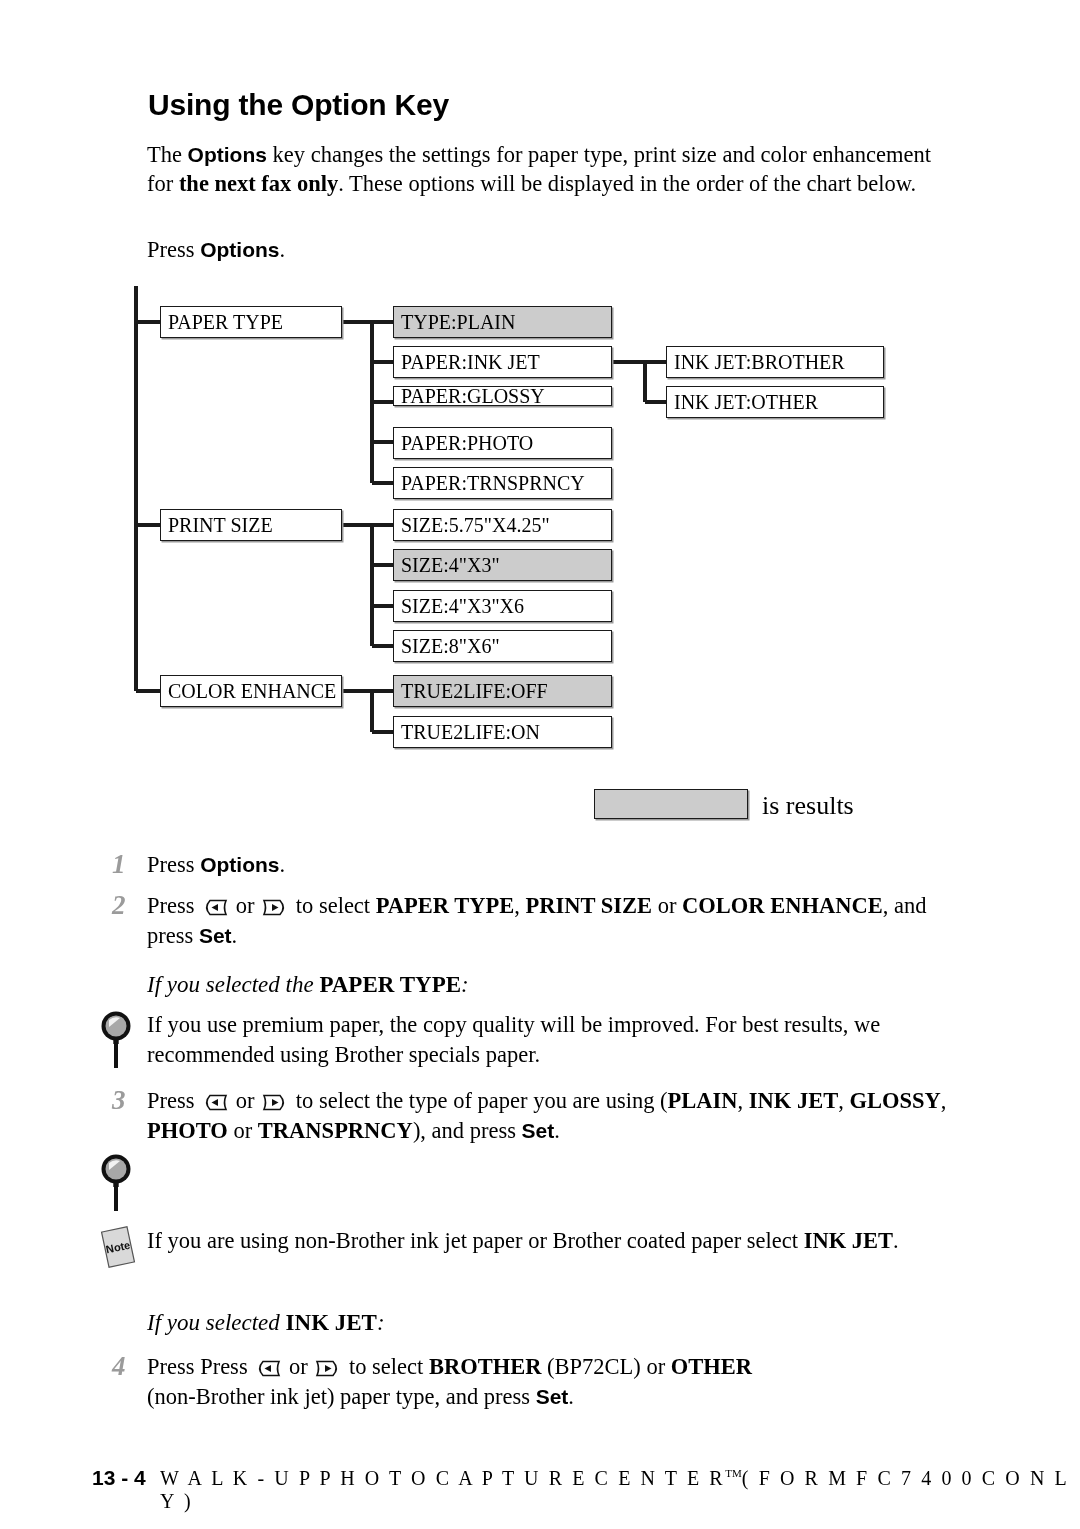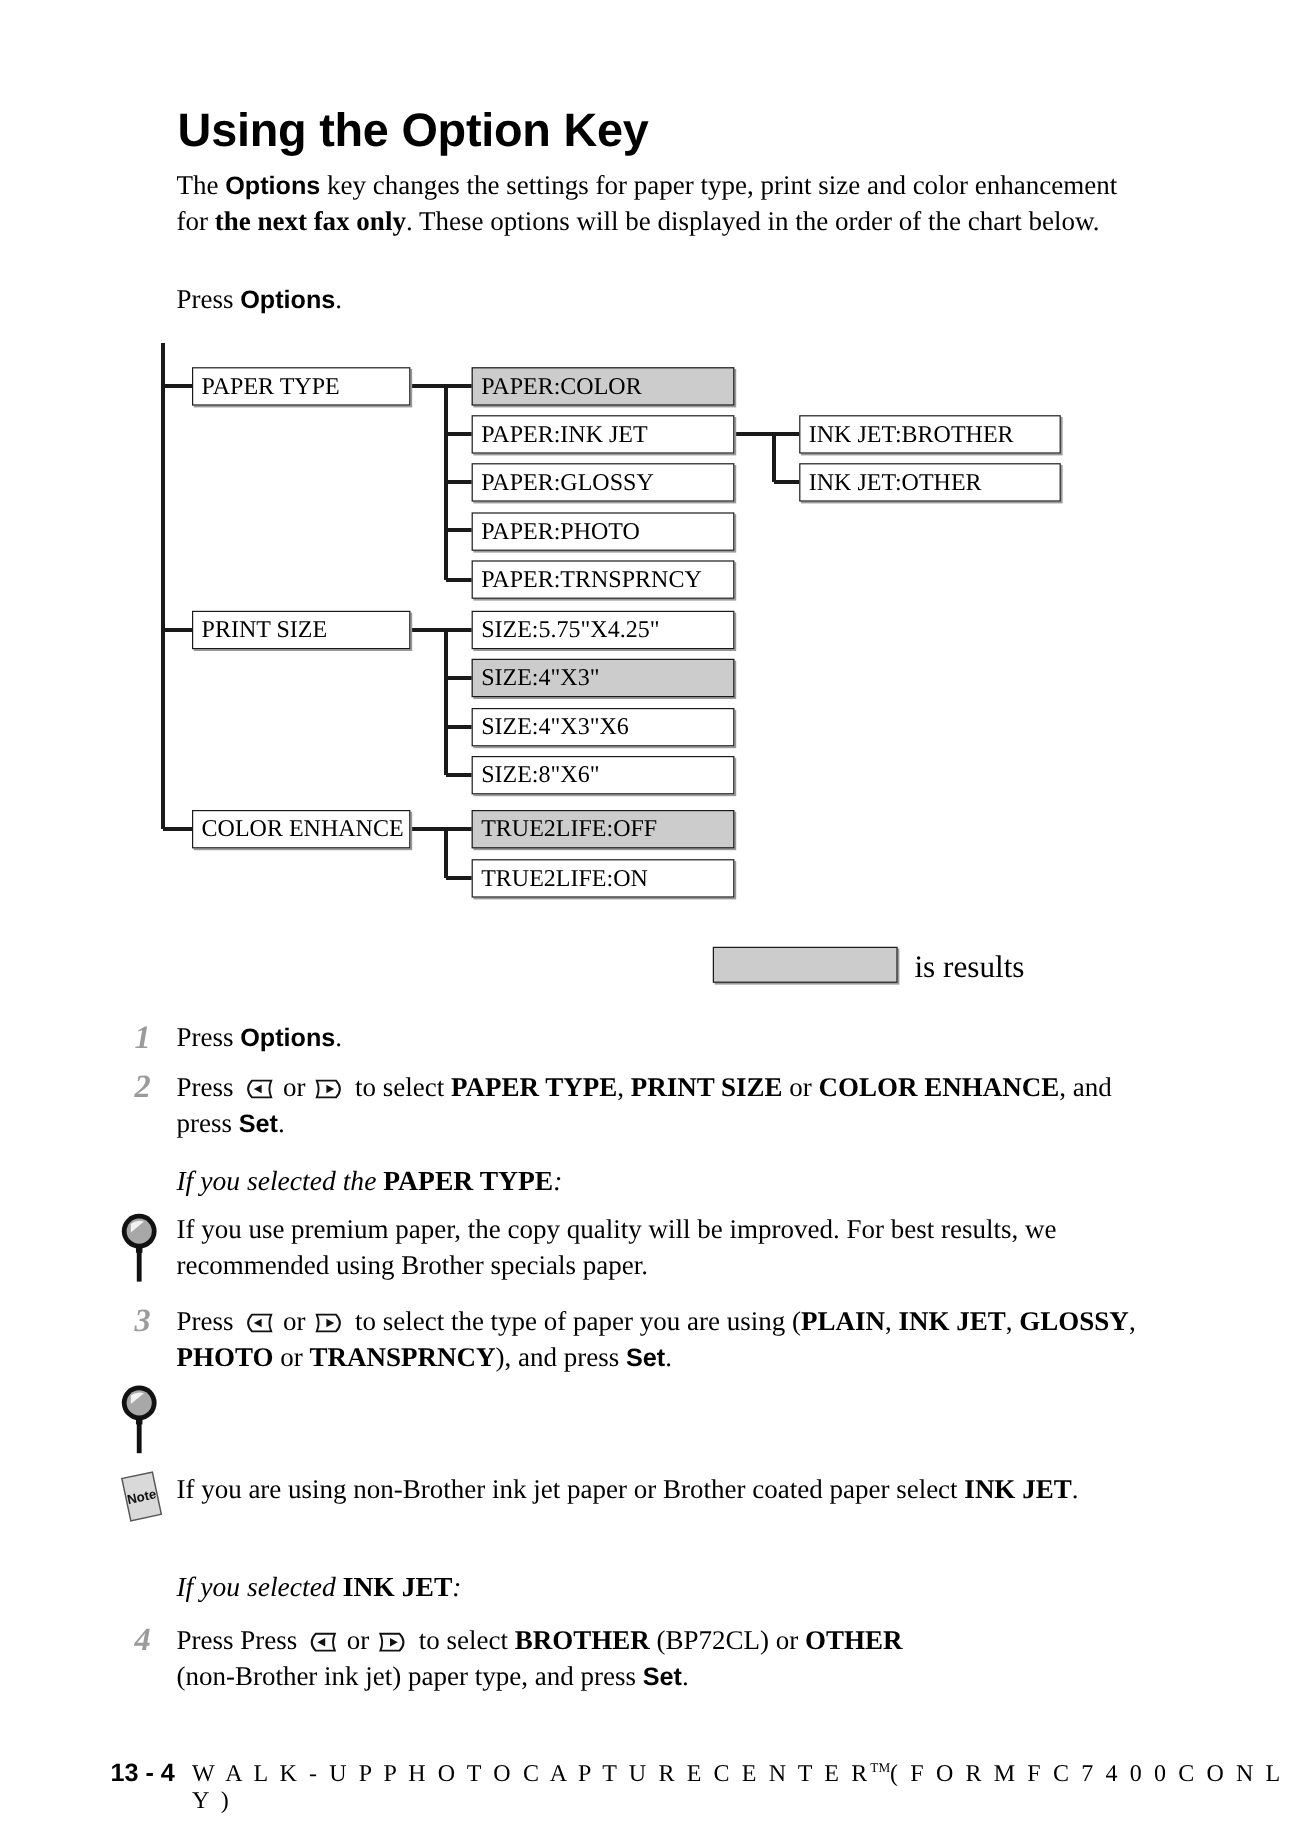--- a/index.html
+++ b/index.html
@@ -10,21 +10,21 @@
     color:#000;
     position:relative;
     overflow:hidden;
   }
   .page{position:absolute;inset:0;}
 
   
   .h1{
     position:absolute;left:148px;top:88px;
     font-family:"Liberation Sans",sans-serif;
-    font-weight:bold;font-size:39px;letter-spacing:-0.2px;
+    font-weight:bold;font-size:30px;letter-spacing:-0.2px;
   }
 
   
   .intro{
     position:absolute;left:147px;top:140px;width:795px;
     font-size:22.5px;line-height:29px;
   }
   .intro b,.bold{font-family:"Liberation Sans",sans-serif;font-weight:bold;font-size:21px;}
   .intro .serifbold{font-family:"Liberation Serif",serif;font-weight:bold;font-size:22.5px;}
 
@@ -137,23 +137,23 @@
         <path d="M372 691 L372 732"></path>
         <path d="M372 691 L393 691"></path>
         <path d="M372 732 L393 732"></path>
       </g>
     </svg>
 
     <div class="nbox" style="left:160px;top:306px;width:182px;height:32px;">PAPER TYPE</div>
     <div class="nbox" style="left:160px;top:509px;width:182px;height:32px;">PRINT SIZE</div>
     <div class="nbox" style="left:160px;top:675px;width:182px;height:32px;">COLOR ENHANCE</div>
 
-    <div class="nbox shaded" style="left:393px;top:306px;width:219px;height:32px;">PAPER:COLOR</div>
+    <div class="nbox shaded" style="left:393px;top:306px;width:219px;height:32px;">TYPE:PLAIN</div>
     <div class="nbox" style="left:393px;top:346px;width:219px;height:32px;">PAPER:INK JET</div>
-    <div class="nbox" style="left:393px;top:386px;width:219px;height:32px;">PAPER:GLOSSY</div>
+    <div class="nbox" style="left:393px;top:386px;width:219px;height:20px;">PAPER:GLOSSY</div>
     <div class="nbox" style="left:393px;top:467px;width:219px;height:32px;">PAPER:TRNSPRNCY</div>
     <div class="nbox" style="left:393px;top:427px;width:219px;height:32px;">PAPER:PHOTO</div>
 
     <div class="nbox" style="left:393px;top:509px;width:219px;height:32px;">SIZE:5.75"X4.25"</div>
     <div class="nbox shaded" style="left:393px;top:549px;width:219px;height:32px;">SIZE:4"X3"</div>
     <div class="nbox" style="left:393px;top:590px;width:219px;height:32px;">SIZE:4"X3"X6</div>
     <div class="nbox" style="left:393px;top:630px;width:219px;height:32px;">SIZE:8"X6"</div>
 
     <div class="nbox shaded" style="left:393px;top:675px;width:219px;height:32px;">TRUE2LIFE:OFF</div>
     <div class="nbox" style="left:393px;top:716px;width:219px;height:32px;">TRUE2LIFE:ON</div>

